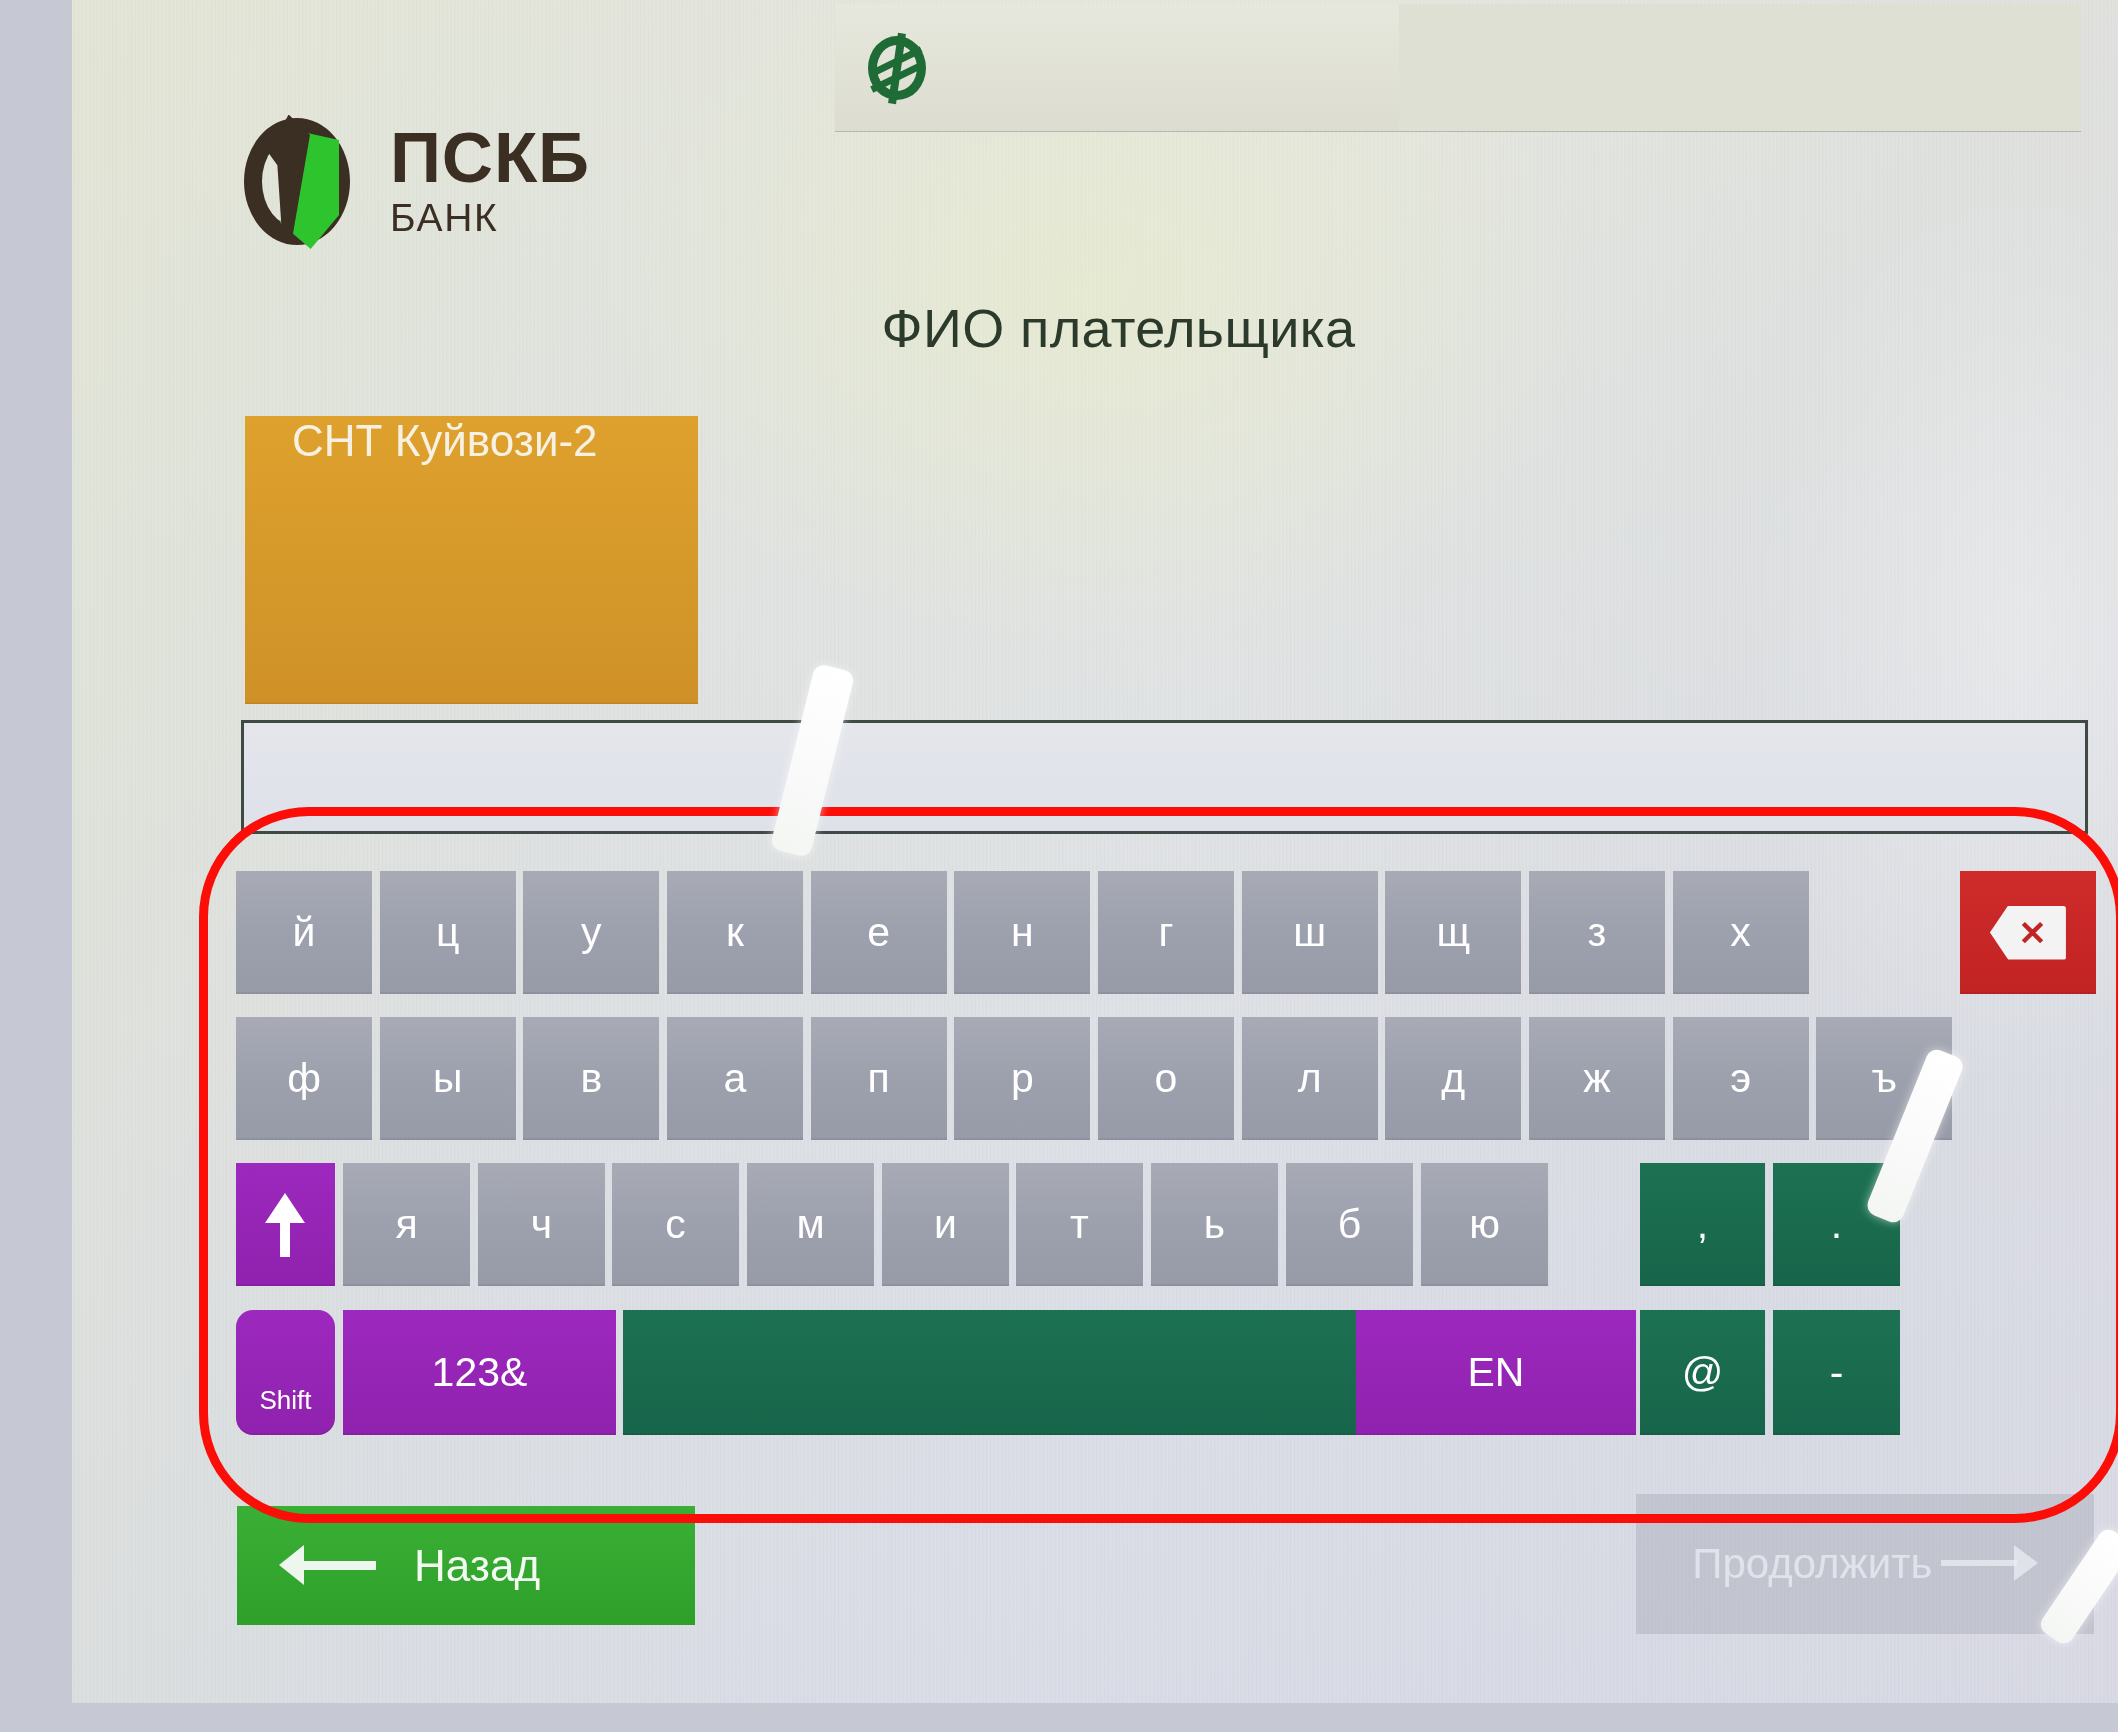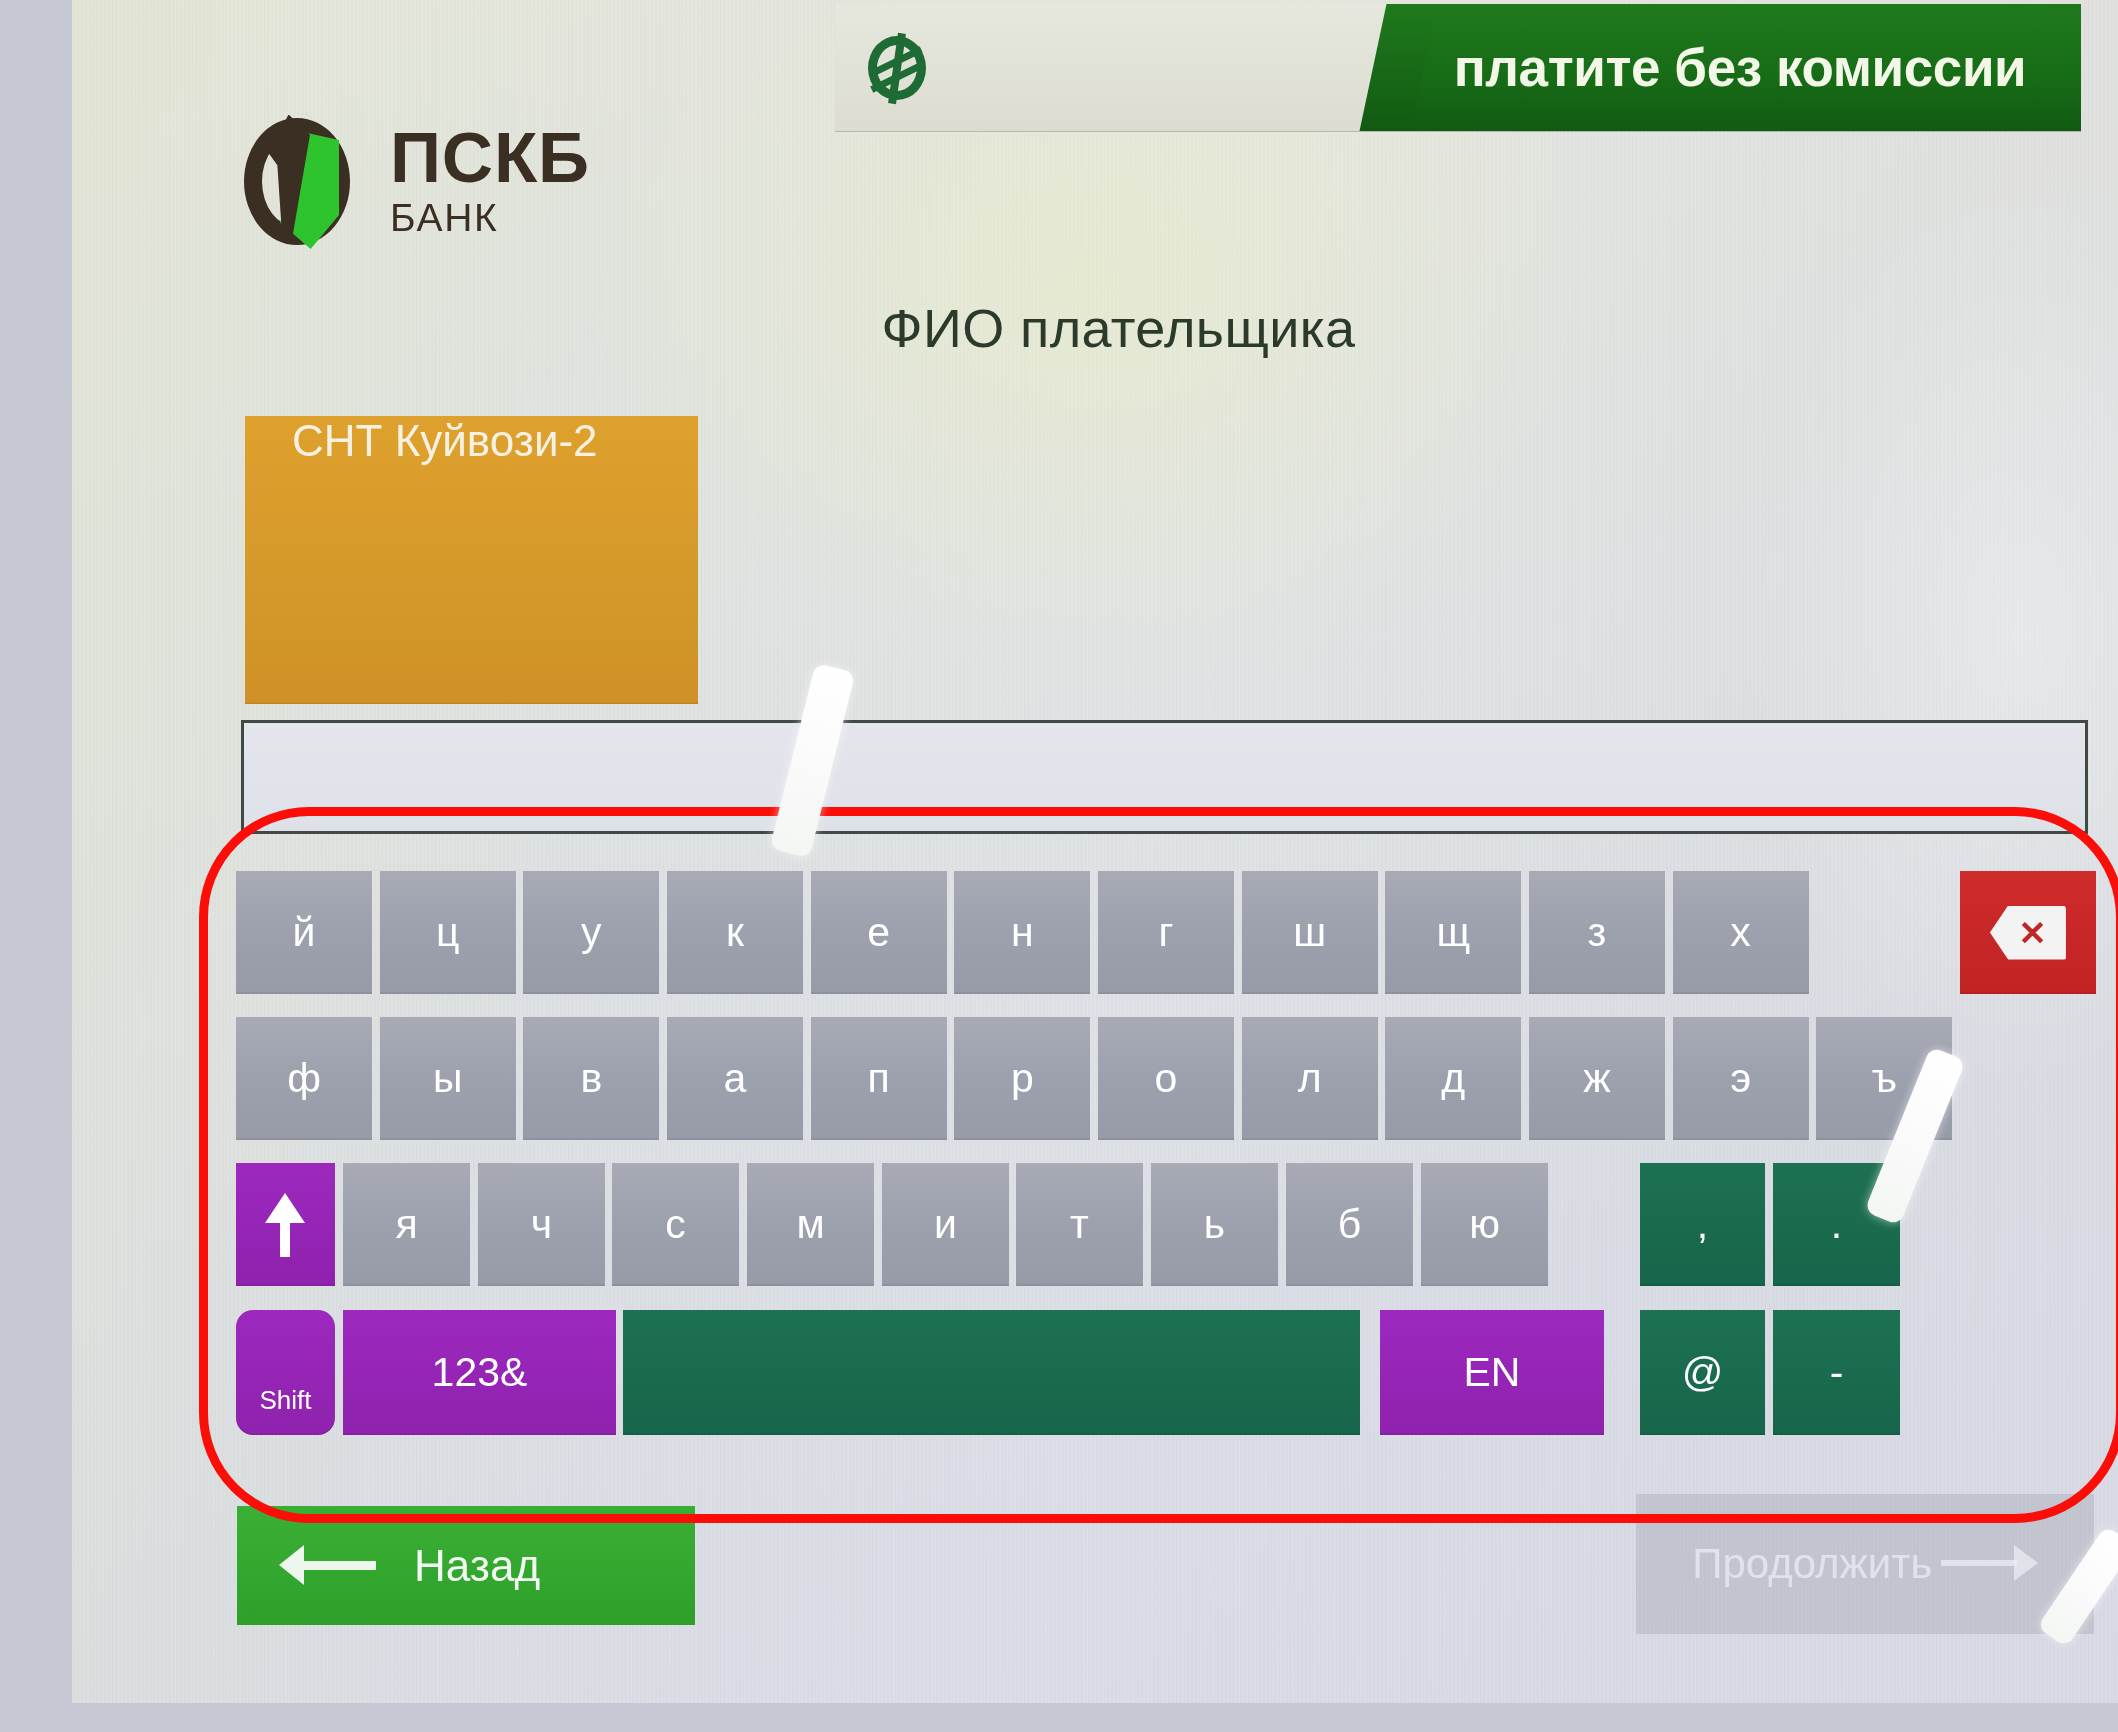--- a/index.html
+++ b/index.html
@@ -278,21 +278,21 @@
     border-left: 20.3px solid transparent; border-right: 20.3px solid transparent;
     border-bottom: 30px solid #fff;
   }
 
   
   #kb-row-4 { display: block; }
   #kb-row-4 .key { position: absolute; top: 0; height: 125px; }
   #key-shift-bottom { left: 0px;    width: 99px; border-radius: 17px; }
   #key-123 {        left: 107px;  width: 273px; }
   #key-space {      left: 387px;  width: 737px; }
-  #key-en {         left: 1144px; width: 224px; }
+  #key-en {         left: 1120px; width: 280px; }
   #key-at {         left: 1404px; width: 125px; }
   #key-dash {       left: 1537px; width: 127px; }
 
   
   #key-shift-top { height: 123px; }
   #key-shift-bottom {
     font-size: 26px;
     align-items: flex-end;
     padding-bottom: 19.5px;
   }
@@ -382,23 +382,20 @@
     <div id="screen-glow"></div>
 
     <div id="promo-banner">
       <div id="promo-left">
         <div id="promo-logo-mark">
           <div class="ring"></div>
           <div class="bar1"></div>
           <div class="bar2"></div>
           <div class="stem"></div>
         </div>
-      </div>
-      <div id="promo-right">
-        <div id="promo-right-text">платите без комиссии</div>
       </div>
     </div>
 
     <div id="bank-logo">
       <div id="bank-logo-mark">
         <div class="dark-ring"></div>
         <div class="green-leaf"></div>
         <div class="dark-slash"></div>
       </div>
       <div id="bank-logo-text">

